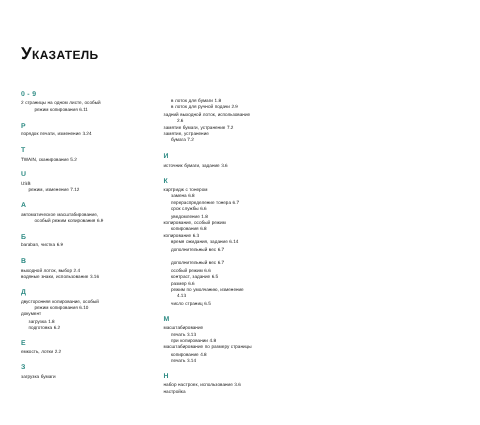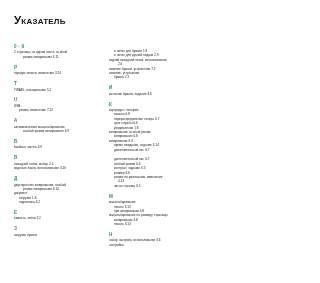--- a/index.html
+++ b/index.html
@@ -15,21 +15,21 @@
     position:relative;
     width:200px;height:283px;
     box-sizing:border-box;
     padding:14px 10px 6px 14px;
   }
   .page-title{
     font-size:11.5px;
     font-weight:bold;
     letter-spacing:.2px;
     color:#111111;
-    margin:0 0 18px 0;
+    margin:16px 0 18px 0;
     font-variant:small-caps;
     text-transform:none;
   }
   .columns{
     display:flex;
     gap:9px;
     align-items:flex-start;
   }
   .col{
     width:86px;

